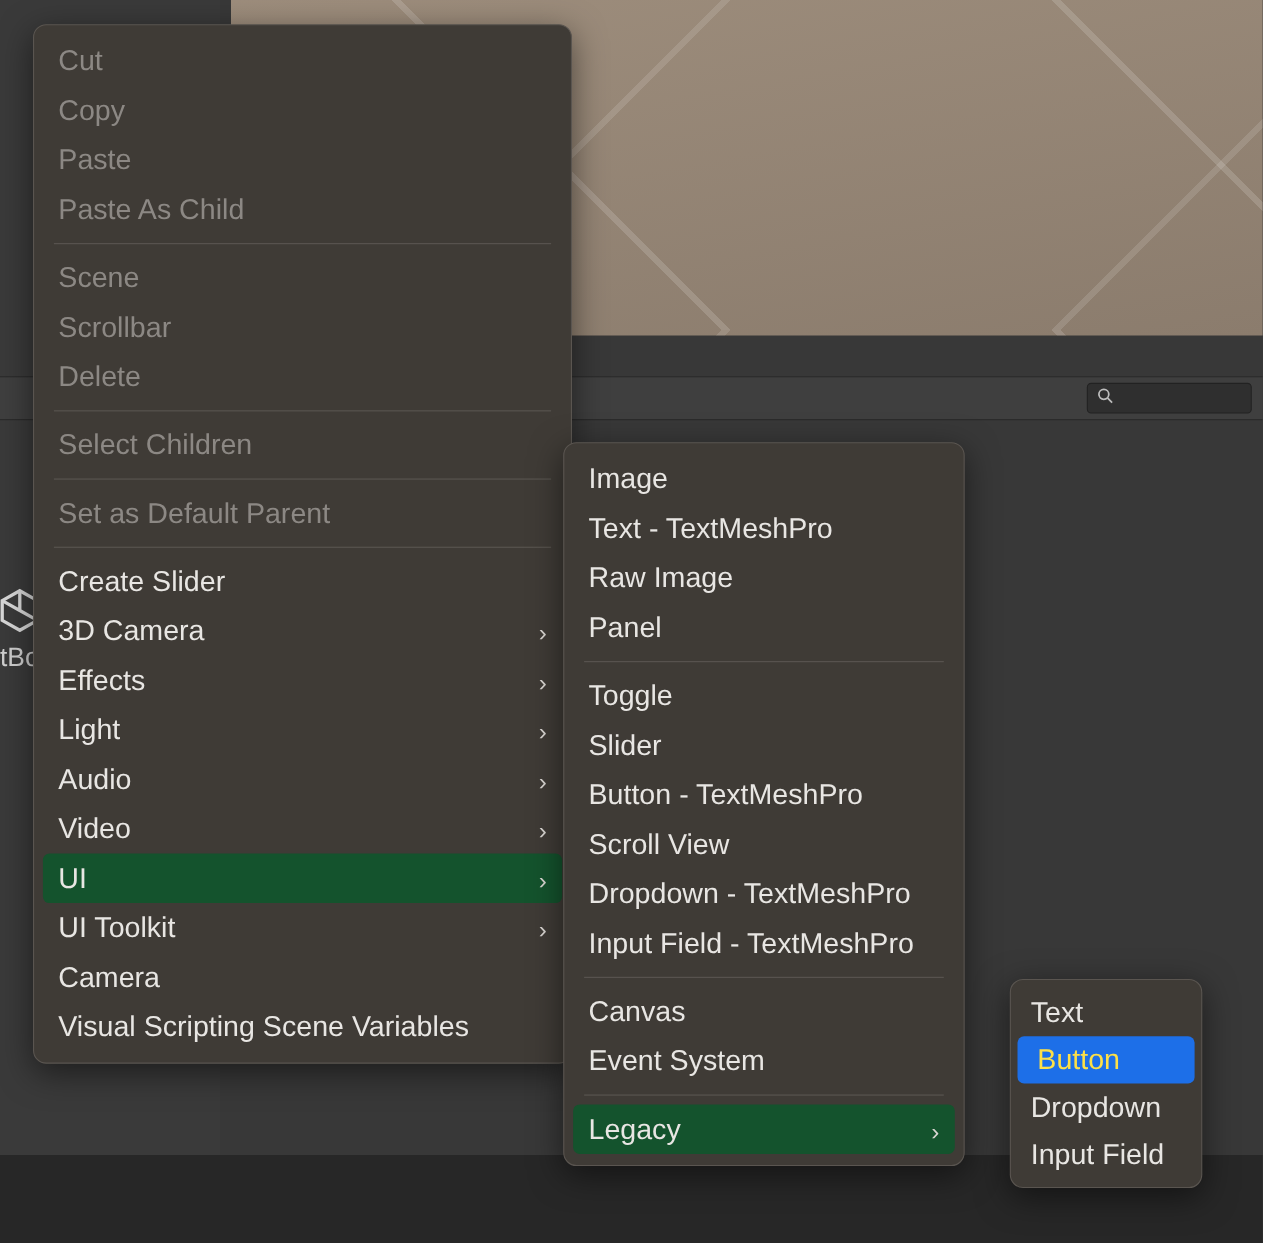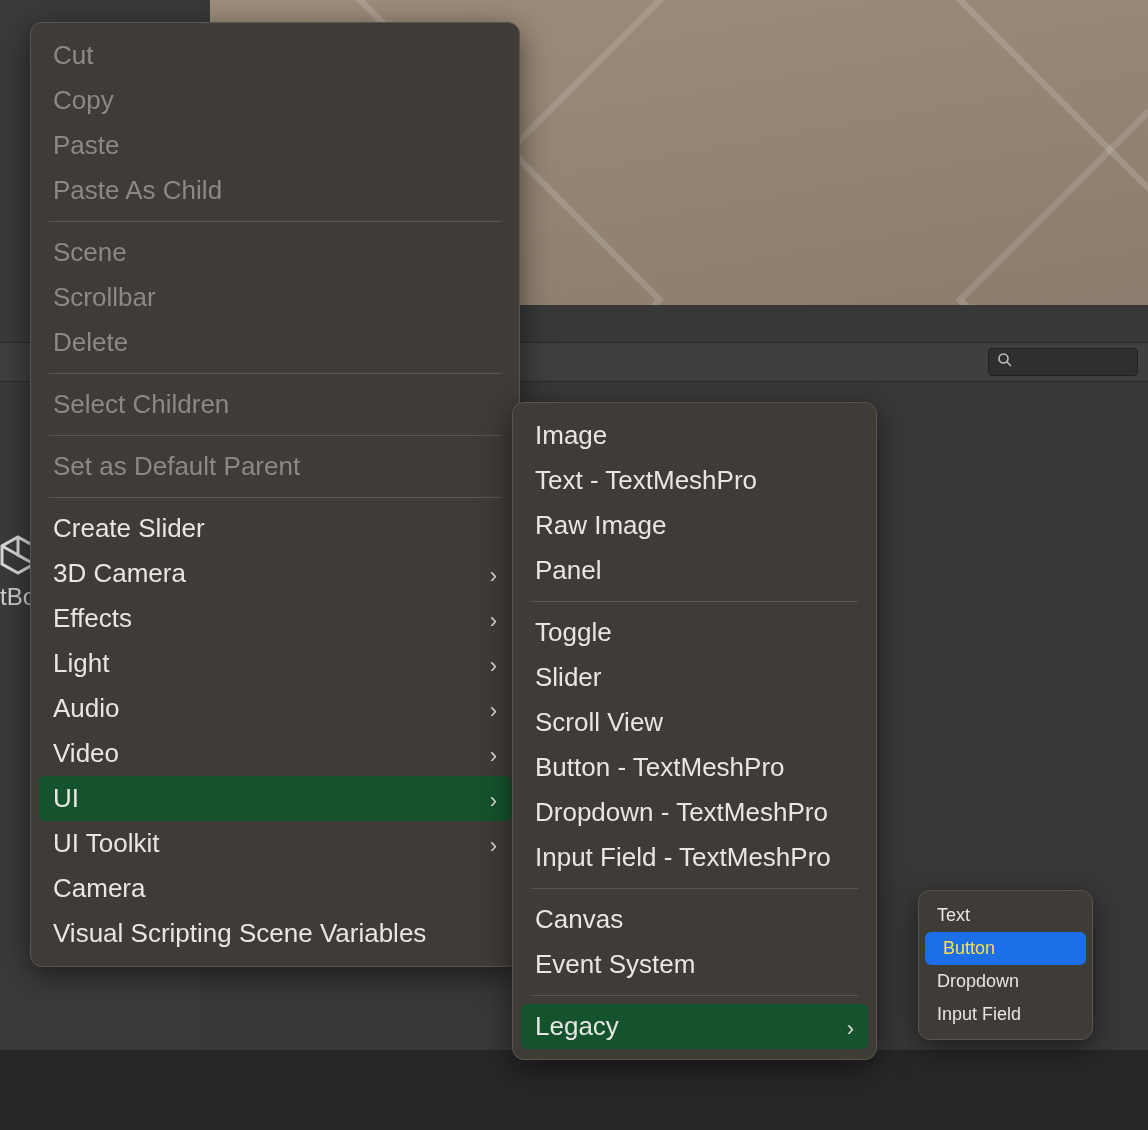--- a/index.html
+++ b/index.html
@@ -122,21 +122,21 @@
   }
   .chevron {
     font-size: 22px;
     color: #d9d6d2;
     margin-left: 30px;
   }
 
   #menu-main { left: 30px; top: 22px; width: 490px; }
   #menu-ui   { left: 512px; top: 402px; width: 365px; }
   #menu-legacy { left: 918px; top: 890px; width: 175px; padding: 8px 0;}
-  #menu-legacy .menu-item { font-size: 18px; padding: 6px 18px;}
+  #menu-legacy .menu-item { font-size: 26px; padding: 6px 18px;}
 </style>
 </head>
 <body>
 
 <div class="viewport"></div>
 <div class="left-strip"></div>
 
 <div class="unity-logo">
   <svg width="36" height="40" viewBox="0 0 36 40">
     <path d="M18 2 L34 11 L34 29 L18 38 L2 29 L2 11 Z" fill="none" stroke="#d8d8d8" stroke-width="3"></path>
@@ -247,24 +247,24 @@
       <span>Panel</span>
     </div>
   <div class="menu-sep"></div>
   <div class="menu-item">
       <span>Toggle</span>
     </div>
   <div class="menu-item">
       <span>Slider</span>
     </div>
   <div class="menu-item">
+      <span>Button - TextMeshPro</span>
+    </div>
+  <div class="menu-item">
       <span>Scroll View</span>
-    </div>
-  <div class="menu-item">
-      <span>Button - TextMeshPro</span>
     </div>
   <div class="menu-item">
       <span>Dropdown - TextMeshPro</span>
     </div>
   <div class="menu-item">
       <span>Input Field - TextMeshPro</span>
     </div>
   <div class="menu-sep"></div>
   <div class="menu-item">
       <span>Canvas</span>

